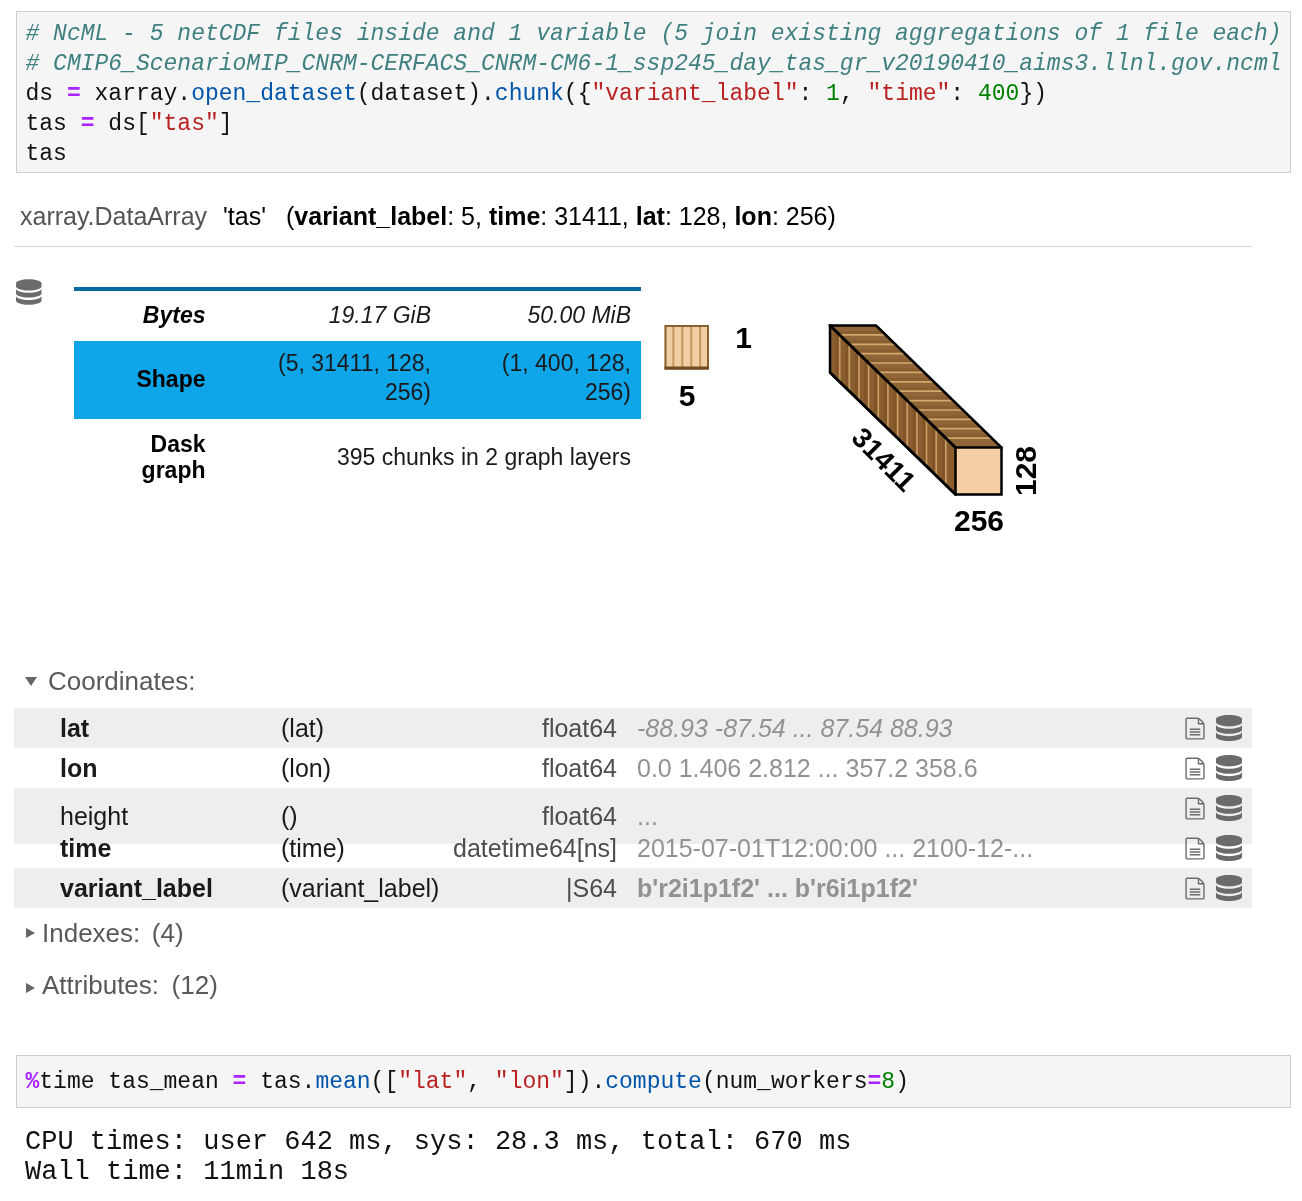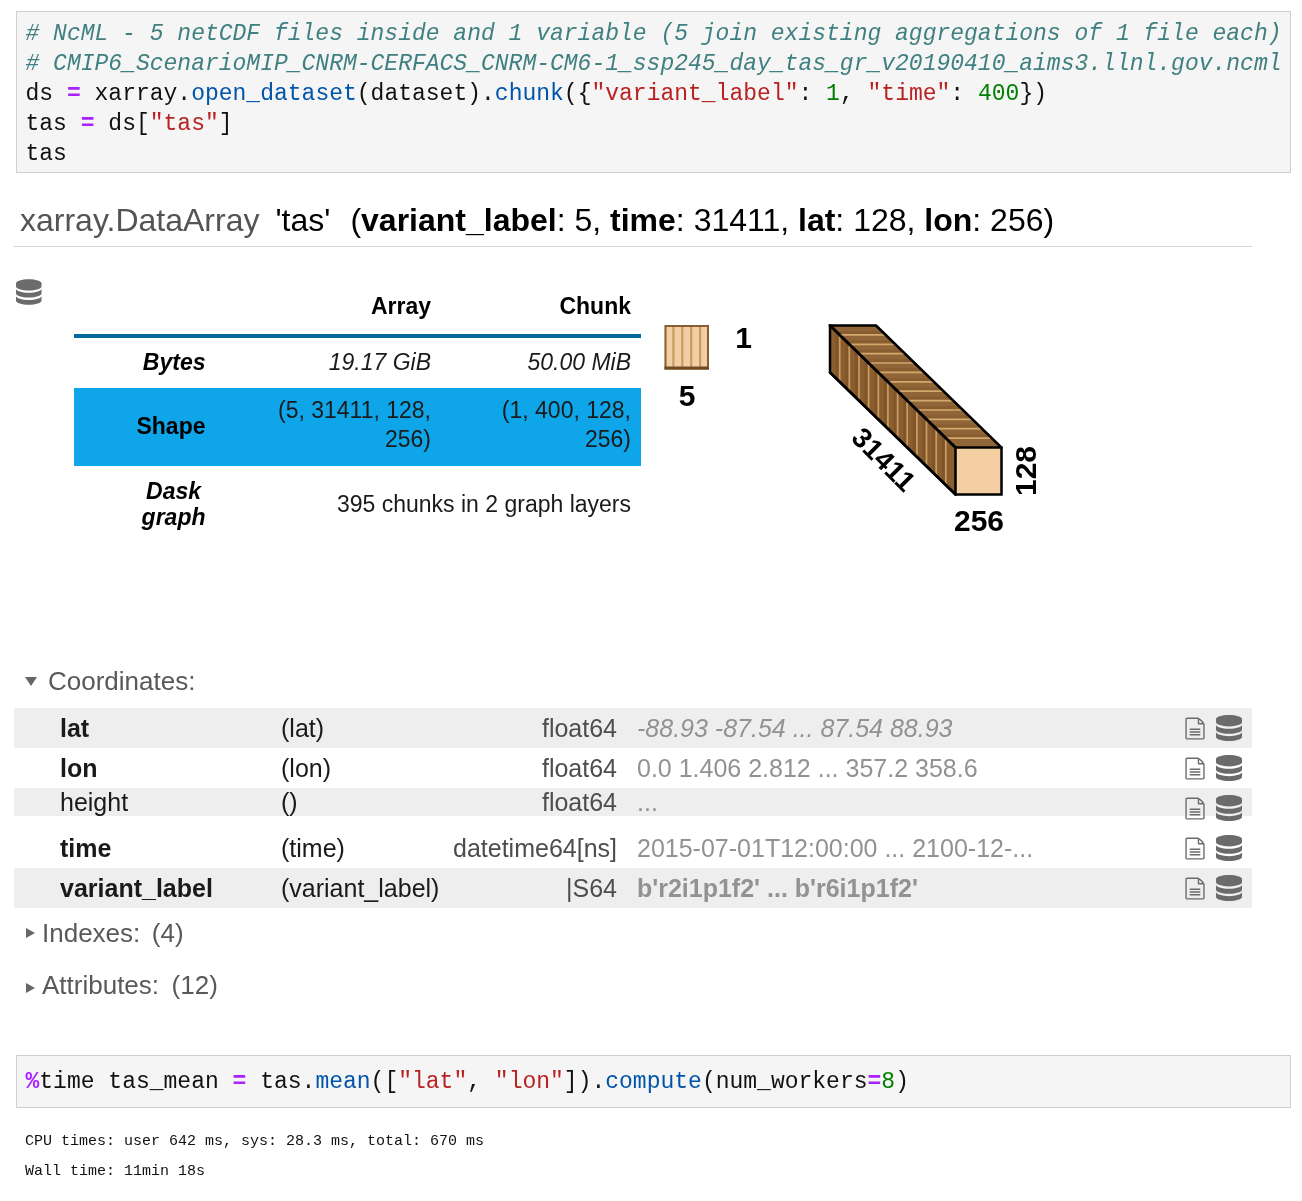--- a/index.html
+++ b/index.html
@@ -2,22 +2,22 @@
 <html><head><meta charset="utf-8"><style>
 * { margin:0; padding:0; box-sizing:border-box; }
 body { width:1302px; height:1201px; background:#fff; font-family:"Liberation Sans", sans-serif; position:relative; overflow:hidden; }
 .cell { position:absolute; left:16px; width:1275px; background:#f5f5f5; border:1px solid #cfcfcf;
   font-family:"Liberation Mono", monospace; font-size:23px; line-height:30px; color:#111; white-space:pre; }
 .cm { color:#408080; font-style:italic; }
 .op { color:#AA22FF; font-weight:bold; }
 .st { color:#BA2121; }
 .nu { color:#008000; }
 .pr { color:#0055AA; }
-.mono { font-family:"Liberation Mono", monospace; font-size:15px; line-height:30px; color:#111; white-space:pre; position:absolute; }
-.hdr { position:absolute; font-size:32px; color:#000; }
+.mono { font-family:"Liberation Mono", monospace; font-size:27px; line-height:30px; color:#111; white-space:pre; position:absolute; }
+.hdr { position:absolute; font-size:25px; color:#000; }
 .tbl { position:absolute; font-size:23px; line-height:29px; color:#1a1a1a; }
 .sect { position:absolute; font-size:26px; color:#595959; }
 .tri-d { width:0; height:0; border-left:6px solid transparent; border-right:6px solid transparent; border-top:9px solid #666; position:absolute; }
 .tri-r { width:0; height:0; border-top:5.5px solid transparent; border-bottom:5.5px solid transparent; border-left:9px solid #666; position:absolute; }
 </style></head>
 <body>
 <div class="cell" style="top:11px;height:162px;padding:7px 0 0 8.5px;"><span class="cm"># NcML - 5 netCDF files inside and 1 variable (5 join existing aggregations of 1 file each)</span>
 <span class="cm"># CMIP6_ScenarioMIP_CNRM-CERFACS_CNRM-CM6-1_ssp245_day_tas_gr_v20190410_aims3.llnl.gov.ncml</span>
 ds <span class="op">=</span> xarray.<span class="pr">open_dataset</span>(dataset).<span class="pr">chunk</span>({<span class="st">"variant_label"</span>: <span class="nu">1</span>, <span class="st">"time"</span>: <span class="nu">400</span>})
 tas <span class="op">=</span> ds[<span class="st">"tas"</span>]
@@ -26,36 +26,32 @@
 <div class="hdr" style="left:20px;top:202px;"><span style="color:#545454;">xarray.DataArray</span><span style="display:inline-block;width:16px;"></span>'tas'<span style="display:inline-block;width:20px;"></span>(<b>variant_label</b>: 5, <b>time</b>: 31411, <b>lat</b>: 128, <b>lon</b>: 256)</div>
 <div style="position:absolute;left:14px;top:246px;width:1238px;border-top:1px solid #d5d5d5;"></div>
 
 <svg style="position:absolute;left:16px;top:279px" width="25.5" height="26" viewBox="0 0 32 32" fill="#6b6b6b">
     <path d="M16 0c-8.837 0-16 2.239-16 5v4c0 2.761 7.163 5 16 5s16-2.239 16-5v-4c0-2.761-7.163-5-16-5z"></path>
     <path d="M16 17c-8.837 0-16-2.239-16-5v6c0 2.761 7.163 5 16 5s16-2.239 16-5v-6c0 2.761-7.163 5-16 5z"></path>
     <path d="M16 26c-8.837 0-16-2.239-16-5v6c0 2.761 7.163 5 16 5s16-2.239 16-5v-6c0 2.761-7.163 5-16 5z"></path>
   </svg>
 
 <div class="tbl" style="left:73.5px;top:287px;width:567.5px;">
-  <div style="position:relative;height:47px;">
-    <b style="position:absolute;right:210px;top:5px;color:#000;">Array</b>
-    <b style="position:absolute;right:10px;top:5px;color:#000;">Chunk</b>
-  </div>
   <div style="border-top:4px solid #0369a1;position:relative;height:53.5px;font-style:italic;">
     <b style="position:absolute;right:435.5px;top:10px;color:#000;">Bytes</b>
     <span style="position:absolute;right:210px;top:10px;">19.17 GiB</span>
     <span style="position:absolute;right:10px;top:10px;">50.00 MiB</span>
   </div>
   <div style="background:#0ea5e9;position:relative;height:78.5px;">
     <b style="position:absolute;right:435.5px;top:24px;color:#000;">Shape</b>
     <span style="position:absolute;right:210px;top:8px;text-align:right;">(5, 31411, 128,<br>256)</span>
     <span style="position:absolute;right:10px;top:8px;text-align:right;">(1, 400, 128,<br>256)</span>
   </div>
   <div style="position:relative;height:79px;">
-    <b style="position:absolute;right:435.5px;top:12px;text-align:center;line-height:26px;color:#000;font-style:italic;">Dask<br>graph</b>
+    <b style="position:absolute;right:435.5px;top:12px;text-align:right;line-height:26px;color:#000;">Dask<br>graph</b>
     <span style="position:absolute;right:10px;top:24px;">395 chunks in 2 graph layers</span>
   </div>
 </div>
 
 <svg width="1302" height="690" style="position:absolute;left:0;top:0">
 <rect x="664.5" y="325.0" width="44.5" height="44.5" fill="#F2CEA4" stroke="none"></rect>
 <line x1="673.4" y1="325.0" x2="673.4" y2="369.5" stroke="#C79C63" stroke-width="2.2"></line>
 <line x1="682.3" y1="325.0" x2="682.3" y2="369.5" stroke="#C79C63" stroke-width="2.2"></line>
 <line x1="691.2" y1="325.0" x2="691.2" y2="369.5" stroke="#C79C63" stroke-width="2.2"></line>
 <line x1="700.1" y1="325.0" x2="700.1" y2="369.5" stroke="#C79C63" stroke-width="2.2"></line>
@@ -153,21 +149,21 @@
         <path d="M23 26h-14c-0.552 0-1-0.448-1-1s0.448-1 1-1h14c0.552 0 1 0.448 1 1s-0.448 1-1 1z"></path>
         <path d="M23 22h-14c-0.552 0-1-0.448-1-1s0.448-1 1-1h14c0.552 0 1 0.448 1 1s-0.448 1-1 1z"></path>
         <path d="M23 18h-14c-0.552 0-1-0.448-1-1s0.448-1 1-1h14c0.552 0 1 0.448 1 1s-0.448 1-1 1z"></path>
       </svg>
 <svg style="position:absolute;left:1201.5px;top:7.5px" width="26" height="26" viewBox="0 0 32 32" fill="#6b6b6b">
         <path d="M16 0c-8.837 0-16 2.239-16 5v4c0 2.761 7.163 5 16 5s16-2.239 16-5v-4c0-2.761-7.163-5-16-5z"></path>
         <path d="M16 17c-8.837 0-16-2.239-16-5v6c0 2.761 7.163 5 16 5s16-2.239 16-5v-6c0 2.761-7.163 5-16 5z"></path>
         <path d="M16 26c-8.837 0-16-2.239-16-5v6c0 2.761 7.163 5 16 5s16-2.239 16-5v-6c0 2.761-7.163 5-16 5z"></path>
       </svg>
 </div>
-    <div style="position:absolute;left:14px;top:787.5px;width:1238px;height:28px;background:#eeeeee;text-decoration:underline;">
+    <div style="position:absolute;left:14px;top:787.5px;width:1238px;height:56px;background:#eeeeee;text-decoration:underline;">
 <span style="position:absolute;left:46px;top:50%;transform:translateY(-50%);color:#1a1a1a;">height</span>
 <span style="position:absolute;left:267px;top:50%;transform:translateY(-50%);color:#1a1a1a;">()</span>
 <span style="position:absolute;right:635px;top:50%;transform:translateY(-50%);color:#4d4d4d;">float64</span>
 <span style="position:absolute;left:623px;top:50%;transform:translateY(-50%);color:#929292;">...</span>
 <svg style="position:absolute;left:1169.5px;top:8px" width="22" height="25" viewBox="0 0 32 32" fill="#6b6b6b">
         <path d="M28.681 7.159c-0.694-0.947-1.662-2.053-2.724-3.116s-2.169-2.030-3.116-2.724c-1.612-1.182-2.393-1.319-2.841-1.319h-15.5c-1.378 0-2.5 1.121-2.5 2.5v27c0 1.378 1.122 2.5 2.5 2.5h23c1.378 0 2.5-1.122 2.5-2.5v-19.5c0-0.448-0.137-1.23-1.319-2.841zM24.543 5.457c0.959 0.959 1.712 1.825 2.268 2.543h-4.811v-4.811c0.718 0.556 1.584 1.309 2.543 2.268zM28 29.5c0 0.271-0.229 0.5-0.5 0.5h-23c-0.271 0-0.5-0.229-0.5-0.5v-27c0-0.271 0.229-0.5 0.5-0.5 0 0 15.499-0 15.5 0v7c0 0.552 0.448 1 1 1h7v19.5z"></path>
         <path d="M23 26h-14c-0.552 0-1-0.448-1-1s0.448-1 1-1h14c0.552 0 1 0.448 1 1s-0.448 1-1 1z"></path>
         <path d="M23 22h-14c-0.552 0-1-0.448-1-1s0.448-1 1-1h14c0.552 0 1 0.448 1 1s-0.448 1-1 1z"></path>
         <path d="M23 18h-14c-0.552 0-1-0.448-1-1s0.448-1 1-1h14c0.552 0 1 0.448 1 1s-0.448 1-1 1z"></path>
       </svg>

